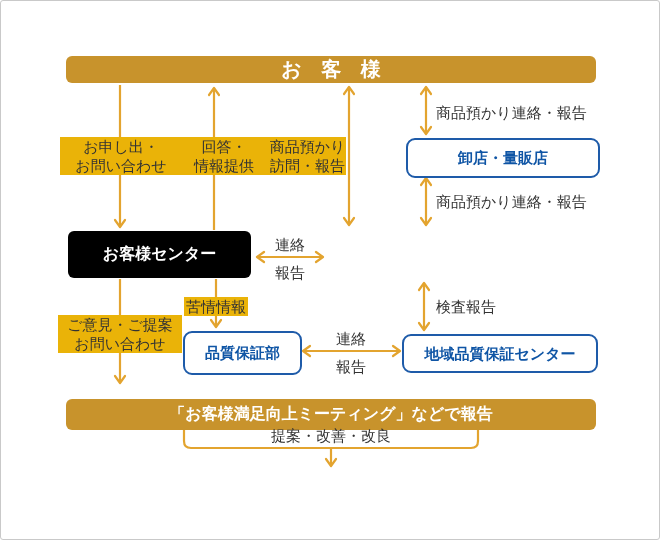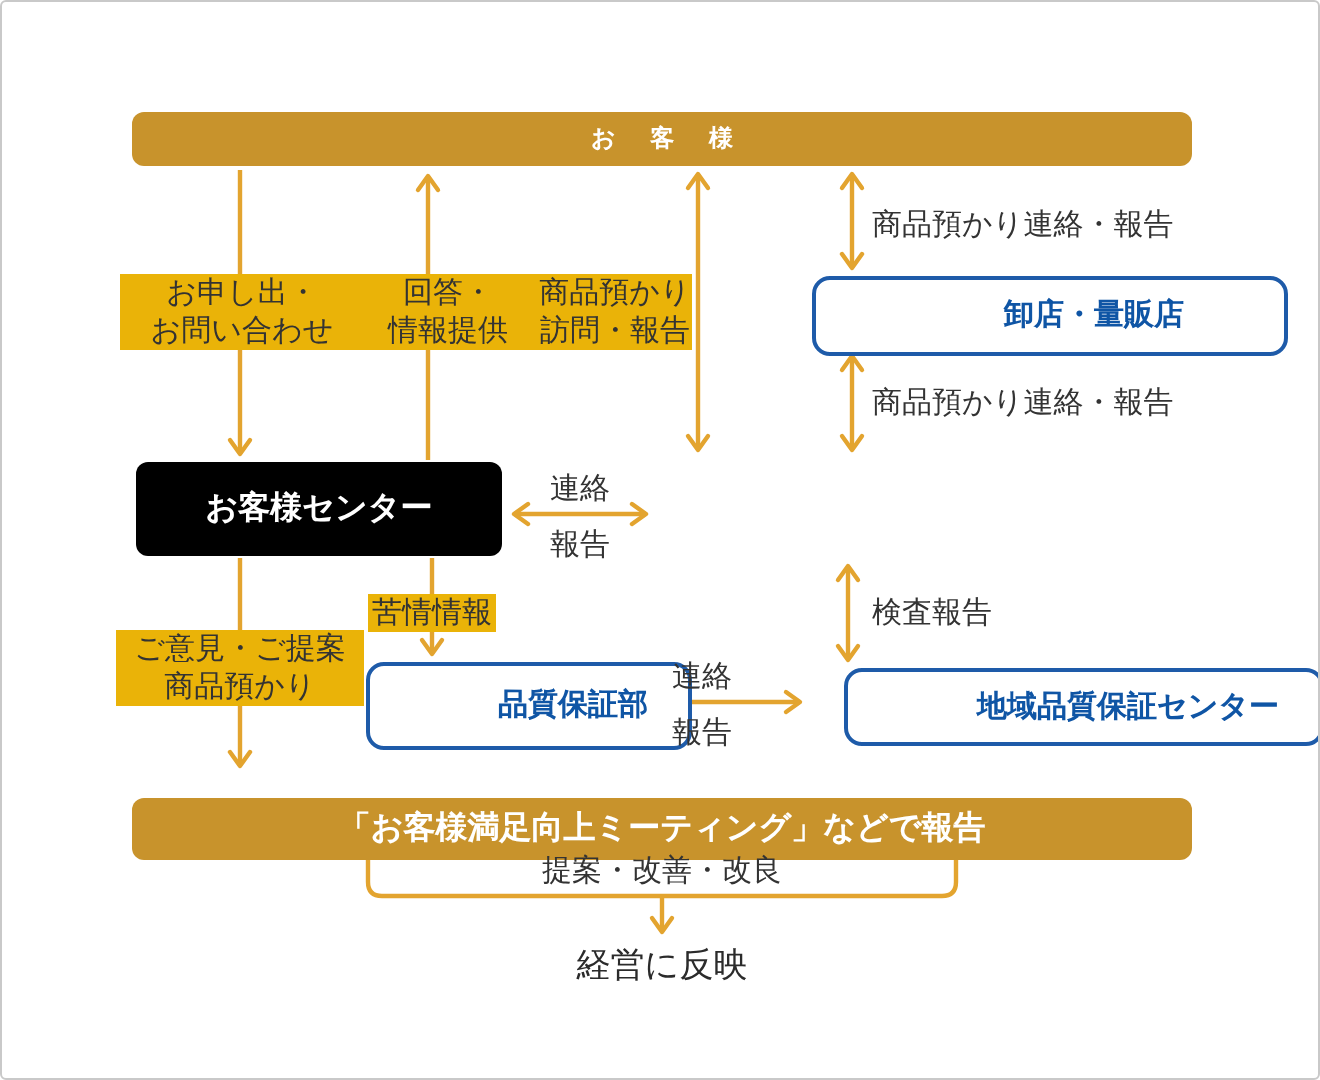--- a/index.html
+++ b/index.html
@@ -6,30 +6,30 @@
   body{font-family:"Liberation Sans","DejaVu Sans",sans-serif;}
   .canvas{
     position:relative;width:658px;height:538px;background:#ffffff;
     border:1px solid #c9c9c9;border-radius:3px;overflow:hidden;
   }
   .arrow-layer{position:absolute;left:0;top:0;width:660px;height:540px;}
   .bar{
     position:absolute;background:#C8932C;border-radius:6px;
     color:#ffffff;font-weight:bold;display:flex;align-items:center;justify-content:center;
   }
-  .bar.top{left:65px;top:55px;width:530px;height:27px;font-size:12px;letter-spacing:7px;text-indent:7px;}
+  .bar.top{left:65px;top:55px;width:530px;height:27px;font-size:20px;letter-spacing:7px;text-indent:7px;}
   .bar.bottom{left:65px;top:398px;width:530px;height:31px;font-size:16px;}
   .solid-box{
     position:absolute;background:#000000;border-radius:6px;color:#ffffff;
     font-weight:bold;display:flex;align-items:center;justify-content:center;font-size:16px;
   }
   .outline-box{
     position:absolute;background:#ffffff;border:2px solid #1E5BA9;border-radius:9px;
     color:#0F55A5;font-weight:bold;display:flex;align-items:center;justify-content:center;
-    font-size:15px;text-align:center;line-height:1.3;white-space:pre-line;padding-left:44px;
+    font-size:15px;text-align:center;line-height:1.3;white-space:pre-line;
   }
   .lbl{
     position:absolute;color:#333333;font-size:15px;line-height:1.28;
     text-align:center;white-space:pre-line;
   }
   .lbl.bg{background:#eab308;}
   .lbl.left{text-align:left;font-family:Liberation Serif, serif;}
   .big{font-size:17px;color:#2b2b2b;}
 </style>
 </head>
@@ -80,28 +80,27 @@
 
   <div class="lbl" style="left:267px;top:234px;width:44px;">連絡</div>
   <div class="lbl" style="left:267px;top:262px;width:44px;">報告</div>
 
 
   <div class="lbl left" style="left:435px;top:297px;width:80px;">検査報告</div>
 
   <div class="lbl bg" style="left:183px;top:296px;width:64px;">苦情情報</div>
 
   <div class="lbl bg" style="left:57px;top:314px;width:124px;">ご意見・ご提案
-商品預かり</div>
+お問い合わせ</div>
 
   <div class="outline-box" style="left:182px;top:330px;width:115px;height:40px;">品質保証部</div>
 
   <div class="lbl" style="left:328px;top:328px;width:44px;">連絡</div>
   <div class="lbl" style="left:328px;top:356px;width:44px;">報告</div>
 
-  <div class="outline-box" style="left:421px;top:333px;width:192px;height:35px;">地域品質保証センター</div>
+  <div class="outline-box" style="left:401px;top:333px;width:192px;height:35px;">地域品質保証センター</div>
 
   <div class="bar bottom">「お客様満足向上ミーティング」などで報告</div>
 
   <div class="lbl" style="left:255px;top:425px;width:150px;">提案・改善・改良</div>
 
-  <div class="lbl big" style="left:260px;top:471px;width:140px;">経営に反映</div>
 
 </div>
 
 </body></html>

